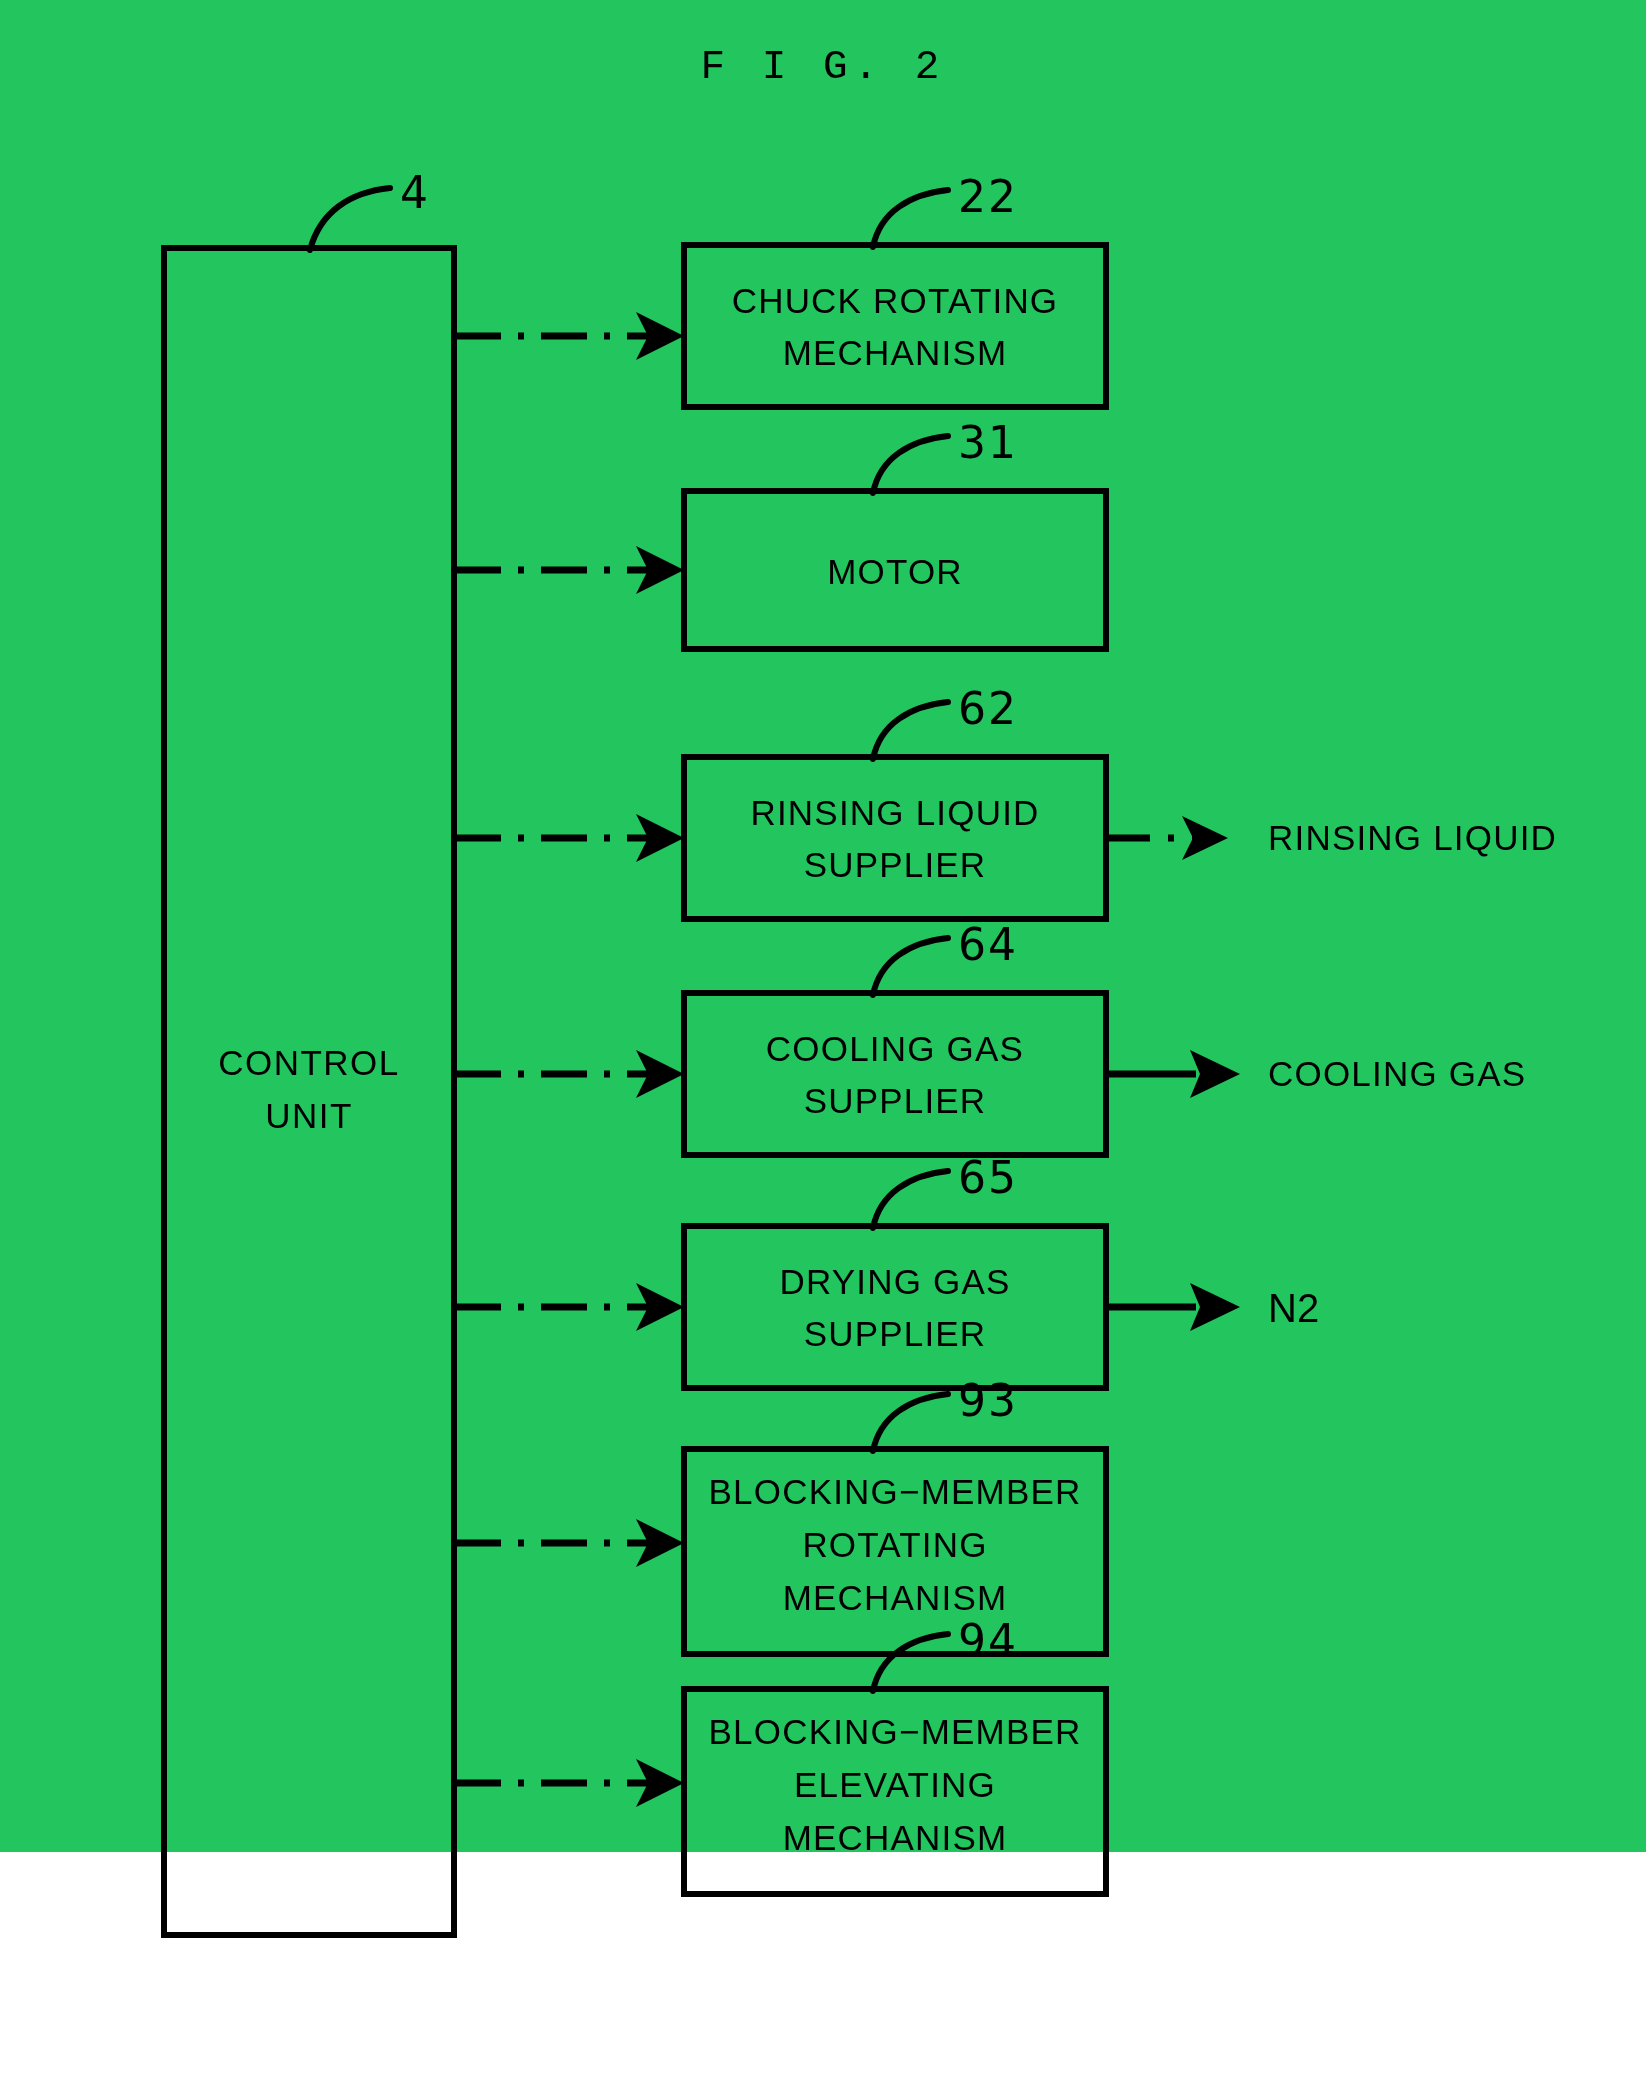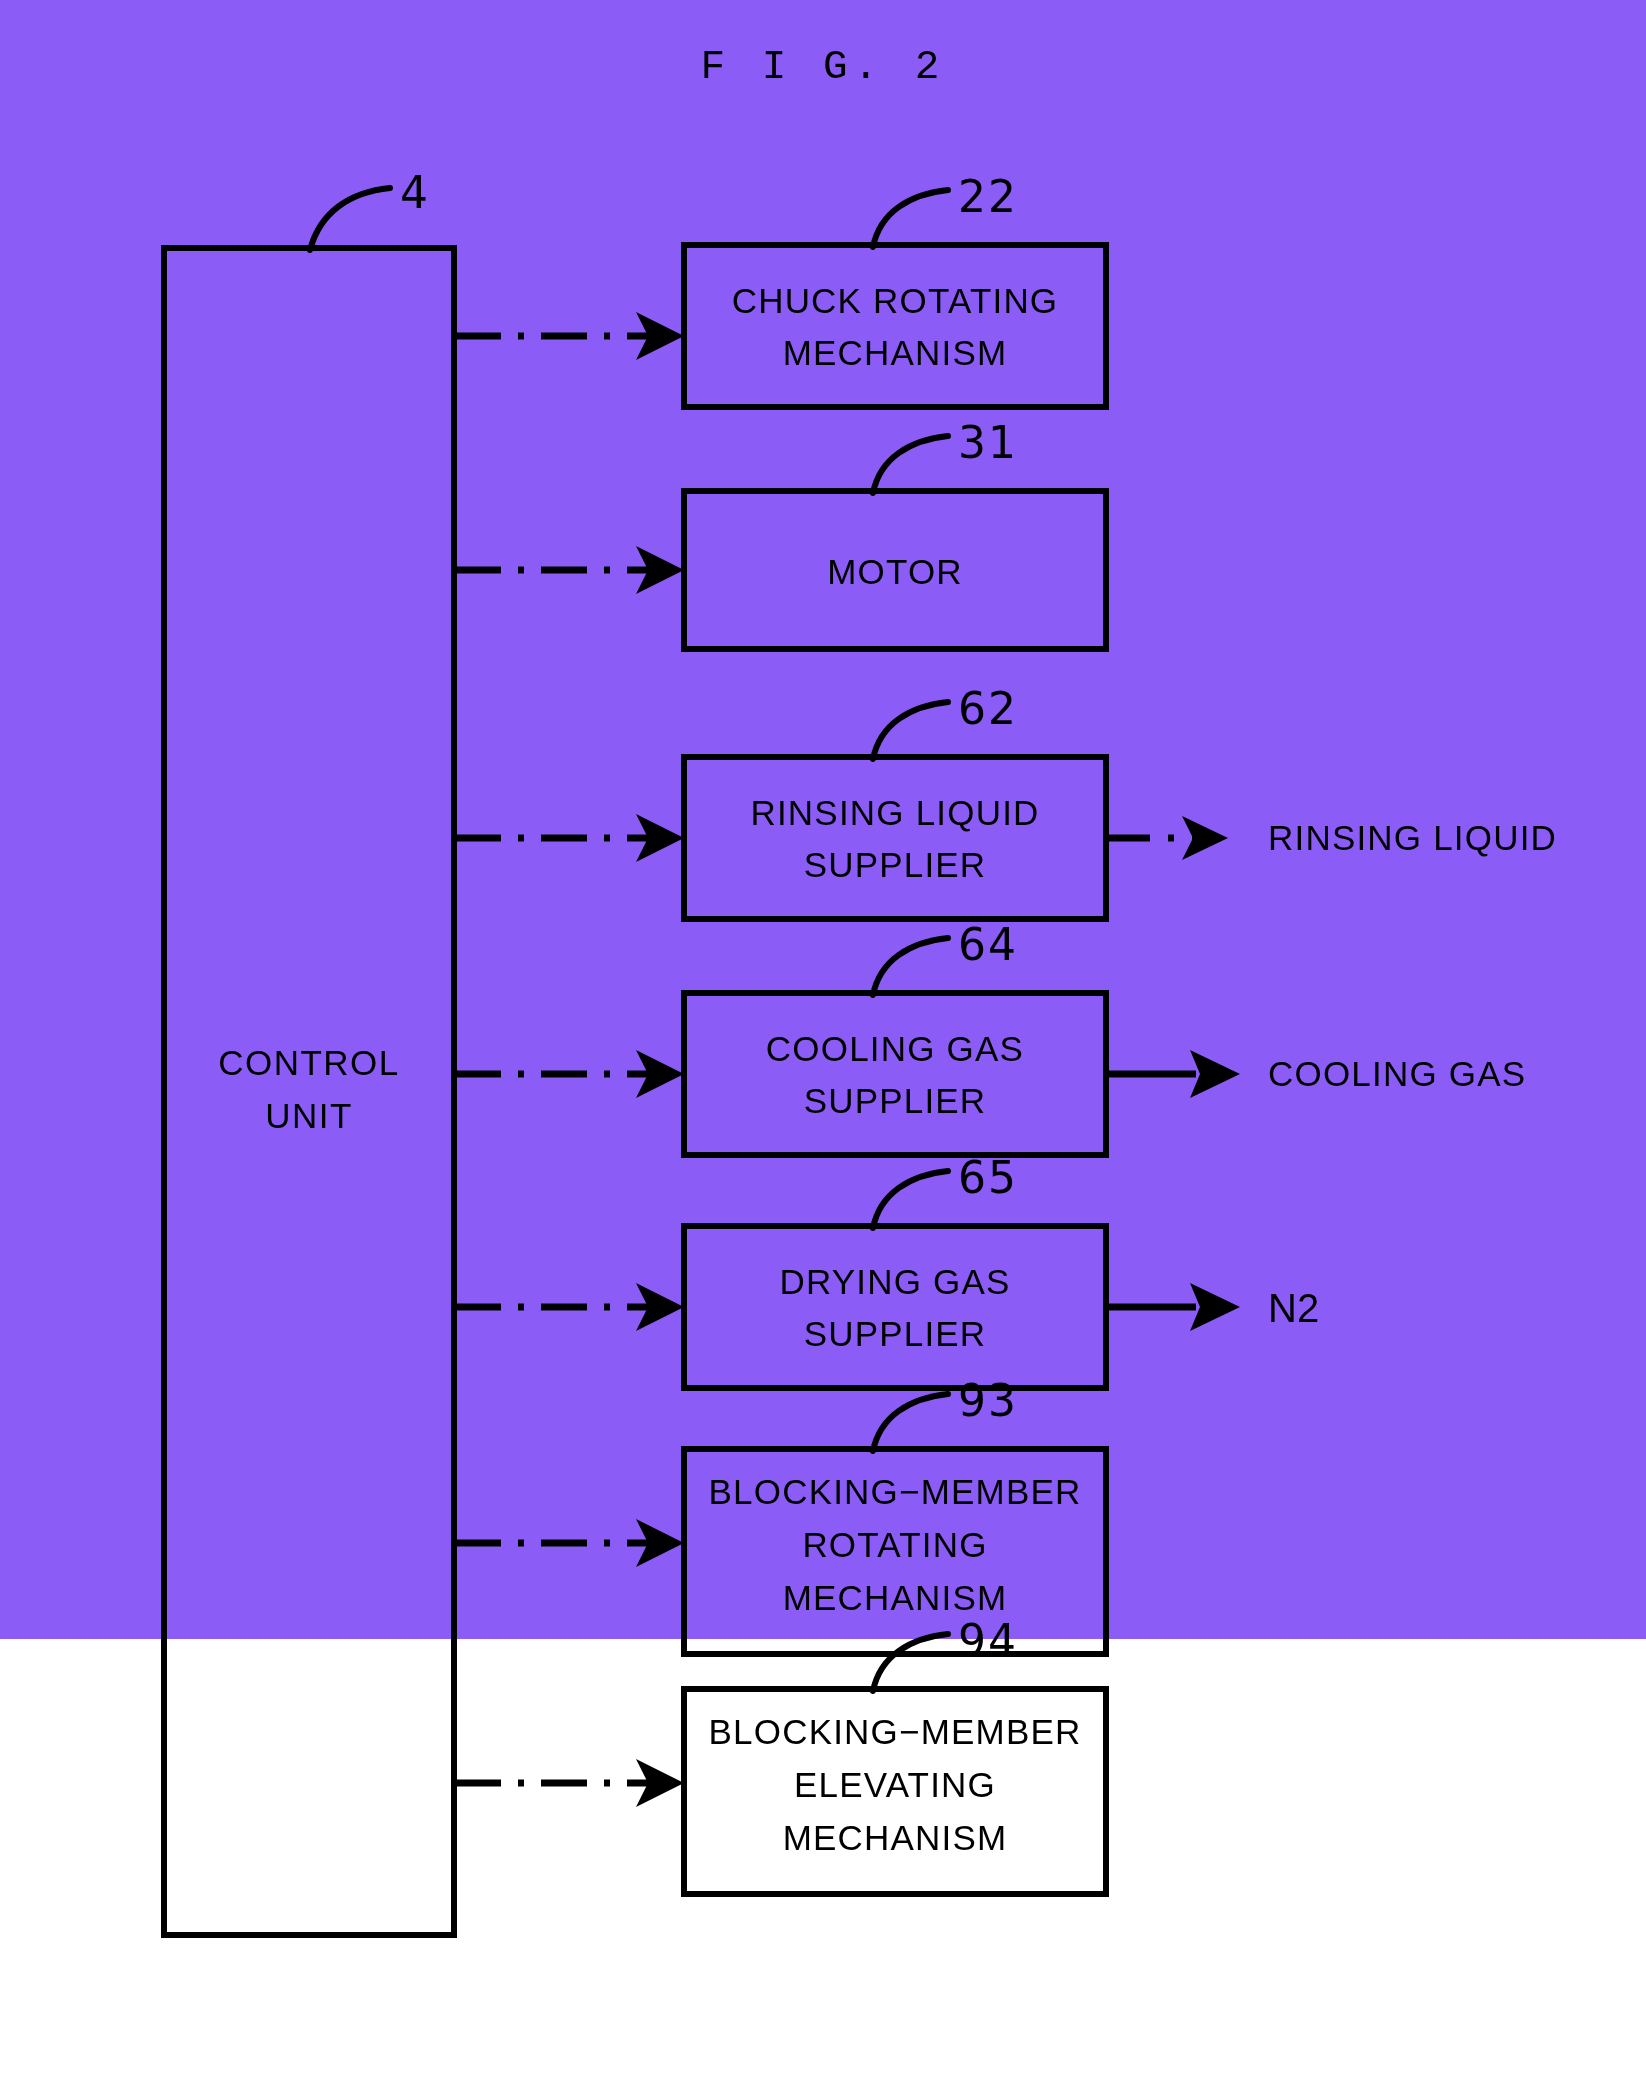--- a/index.html
+++ b/index.html
@@ -10,22 +10,22 @@
   body {
     width: 1646px;
     height: 2077px;
     font-family: "Liberation Sans", sans-serif;
     color: #000000;
     overflow: hidden;
   }
   #figure-root {
     position: relative;
     width: 1646px;
-    height: 1639px;
-    background: #8b5cf6;
+    height: 1852px;
+    background: #22c55e;
   }
   #figure-svg {
     position: absolute;
     top: 0;
     left: 0;
     width: 1646px;
     height: 2077px;
   }
   .fig-title {
     font-family: "Liberation Mono", "DejaVu Sans Mono", monospace;

